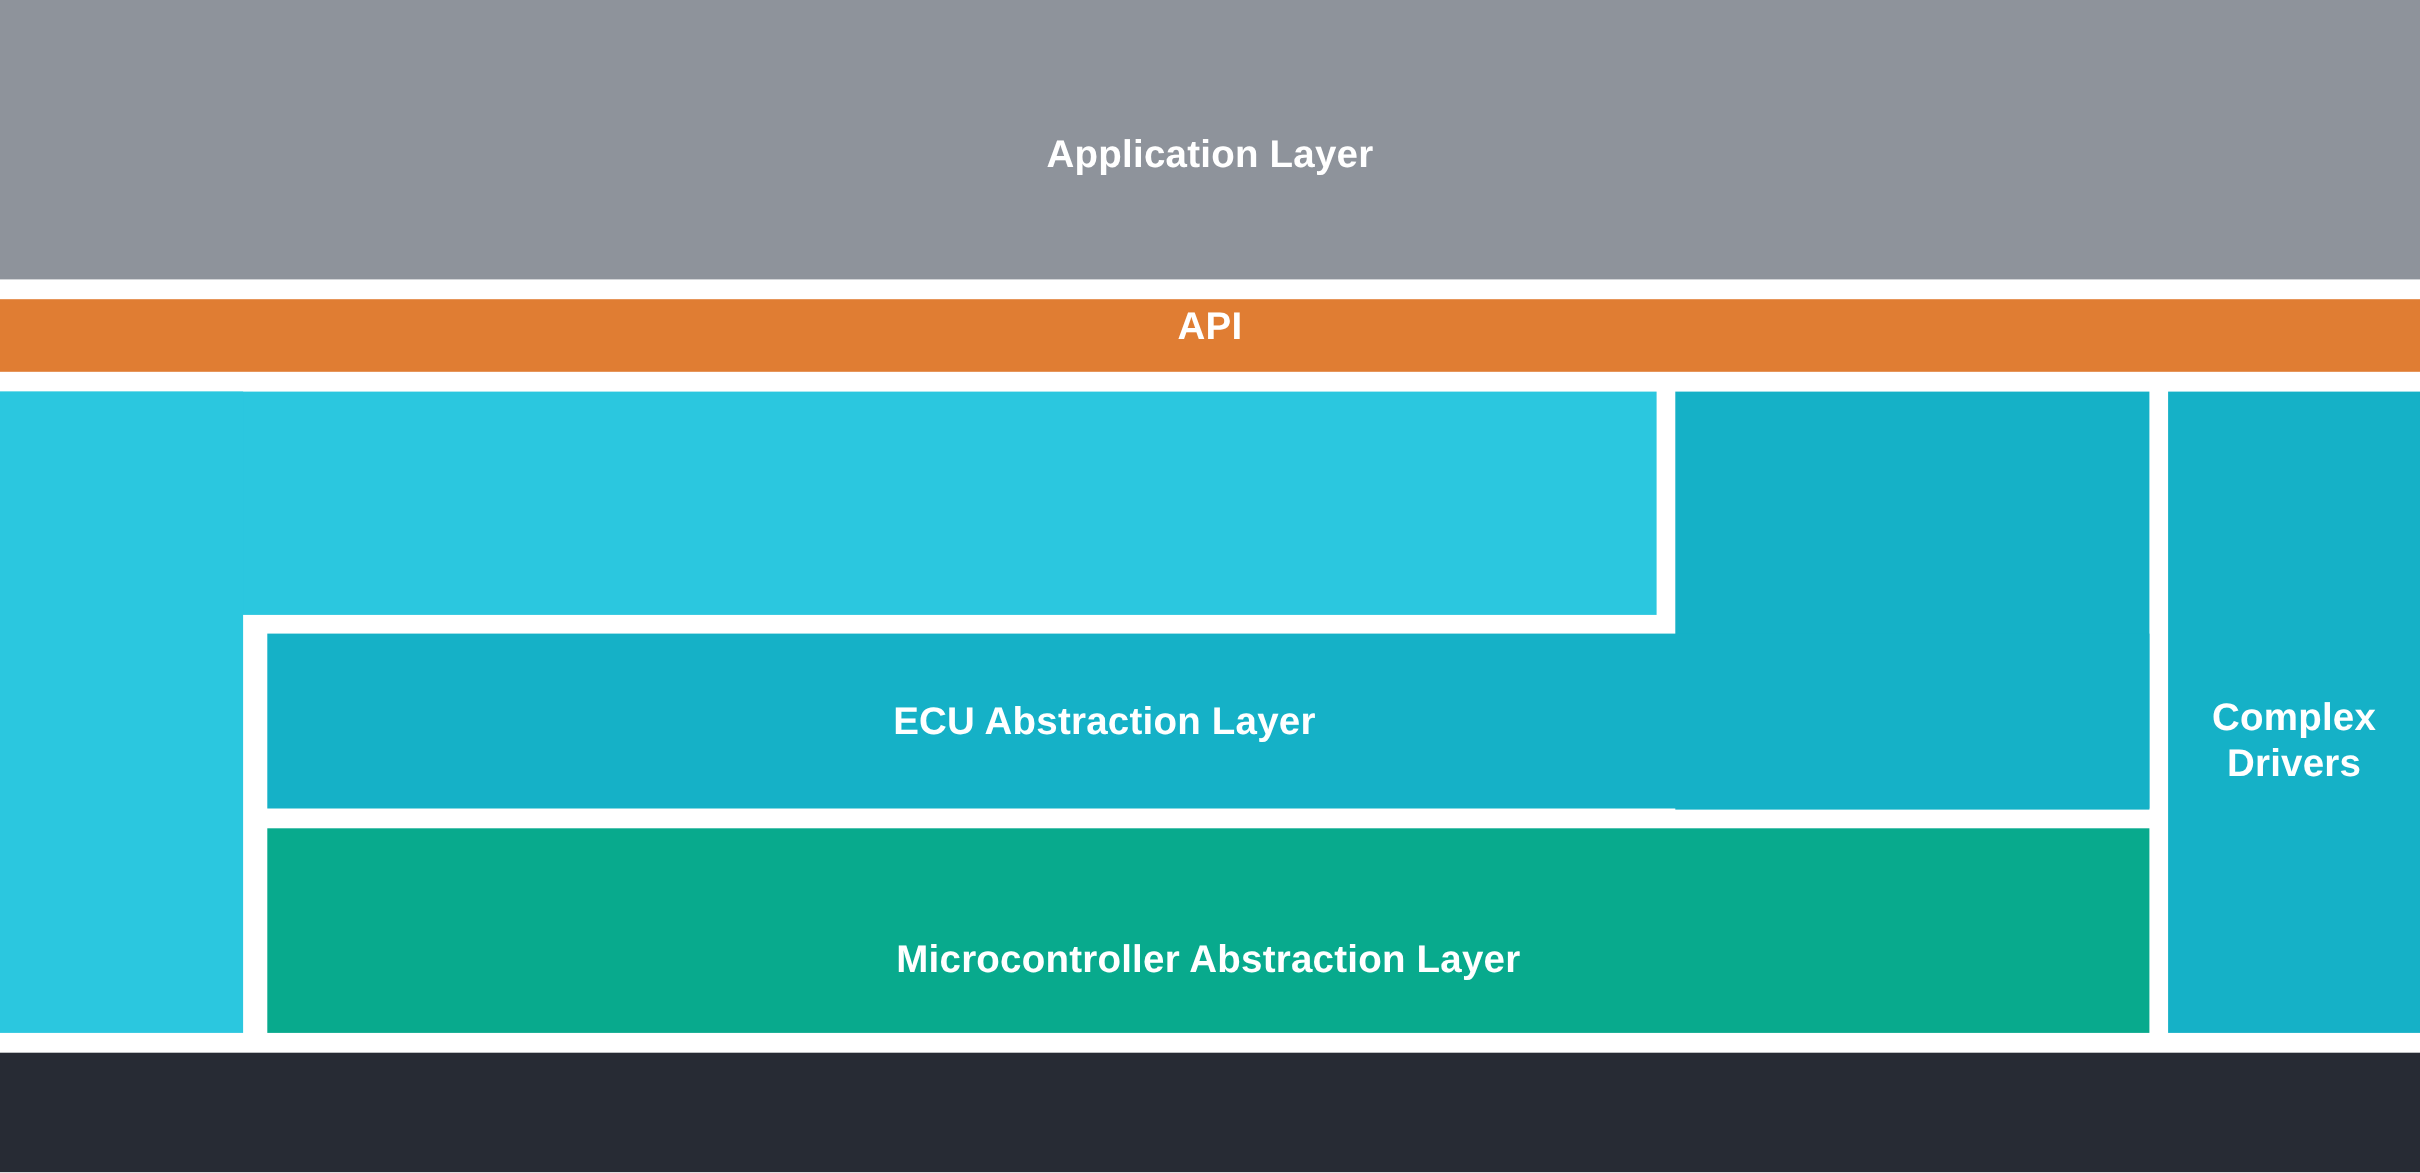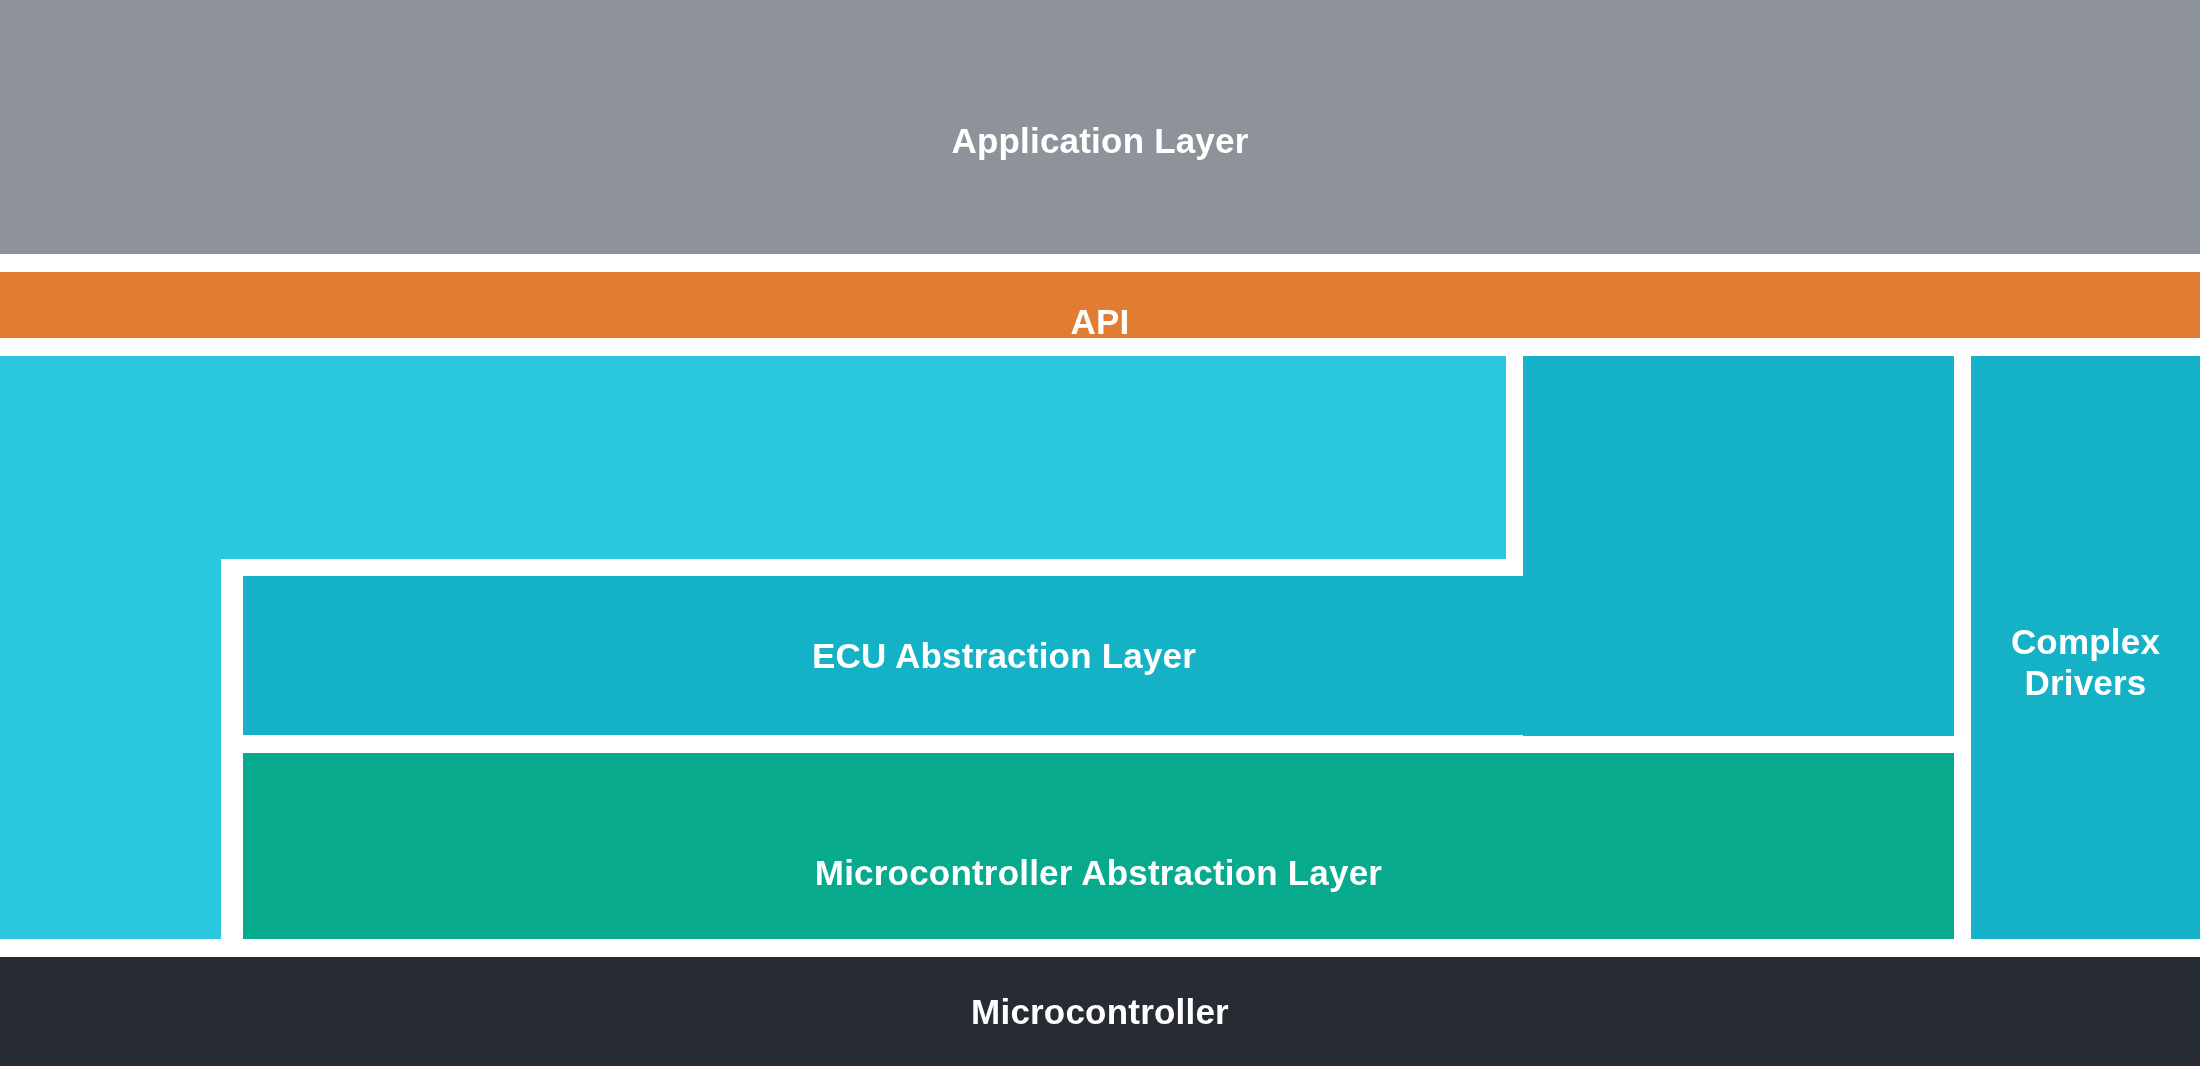--- a/index.html
+++ b/index.html
@@ -35,39 +35,39 @@
     white-space: nowrap;
   }
   .label.wrap { white-space: normal; }
 
   
   #app-layer      { left: 0;    top: 0;   width: 2200px; height: 254px; }
   #app-label      { left: 0;    top: 0;   width: 2200px; height: 254px; padding-top: 26px; }
 
   
   #api-bar        { left: 0;    top: 272px; width: 2200px; height: 66px; }
-  #api-label      { left: 0;    top: 288px; width: 2200px; height: 66px; }
+  #api-label      { left: 0;    top: 263px; width: 2200px; height: 66px; }
 
   
   #services-box   { left: 0;    top: 356px; width: 1506px; height: 203px; }
   #left-column    { left: 0;    top: 356px; width: 221px;  height: 583px; }
   #services-label { left: 243px; top: 356px; width: 1711px; height: 203px; }
 
   
   #rte-block      { left: 1523px; top: 356px; width: 431px;  height: 380px; }
   #ecu-box        { left: 243px;  top: 576px; width: 1711px; height: 159px; }
   #ecu-label      { left: 243px;  top: 576px; width: 1522px; height: 159px; }
 
   
   #mcal-box       { left: 243px;  top: 753px; width: 1711px; height: 186px; }
   #mcal-label     { left: 243px;  top: 753px; width: 1711px; height: 238px; }
 
   
   #cd-column      { left: 1971px; top: 356px; width: 229px; height: 583px; }
-  #cd-label       { left: 1971px; top: 356px; width: 229px; height: 583px; padding-top: 28px; }
+  #cd-label       { left: 1971px; top: 367px; width: 229px; height: 583px; padding-top: 28px; }
 
   
   #mcu-bar        { left: 0;    top: 957px; width: 2200px; height: 109px; }
   #mcu-label      { left: 0;    top: 957px; width: 2200px; height: 109px; }
 </style>
 </head>
 <body>
 
 <div id="stage">
 
@@ -84,15 +84,14 @@
   <div class="block" id="ecu-box" style="background: rgb(21, 177, 199);"></div>
   <div class="label" id="ecu-label" style="color: rgb(255, 255, 255);">ECU Abstraction Layer</div>
 
   <div class="block" id="mcal-box" style="background: rgb(8, 170, 141);"></div>
   <div class="label" id="mcal-label" style="color: rgb(255, 255, 255);">Microcontroller Abstraction Layer</div>
 
   <div class="block" id="cd-column" style="background: rgb(21, 177, 199);"></div>
   <div class="label wrap" id="cd-label" style="color: rgb(255, 255, 255);">Complex Drivers</div>
 
   <div class="block" id="mcu-bar" style="background: rgb(39, 43, 52);"></div>
-  <div class="label" id="mcu-label" style="color: rgb(255, 255, 255);">Microcontroller</div>
 
 </div>
 
 </body></html>

